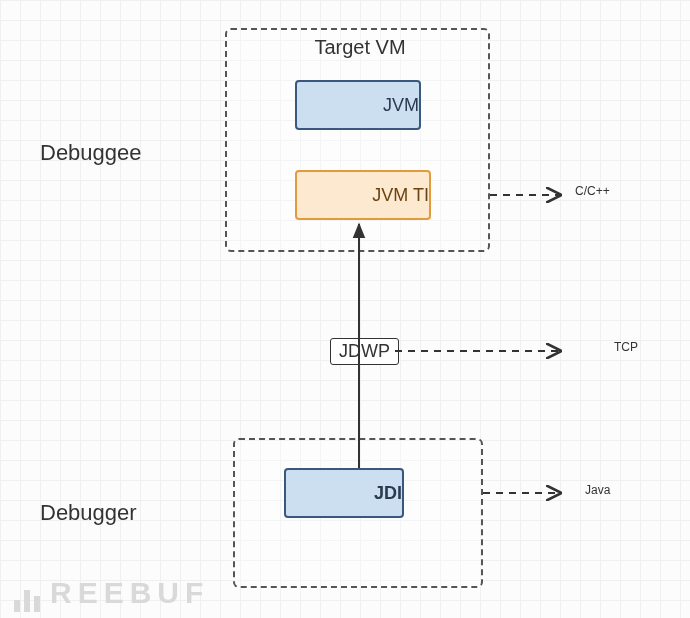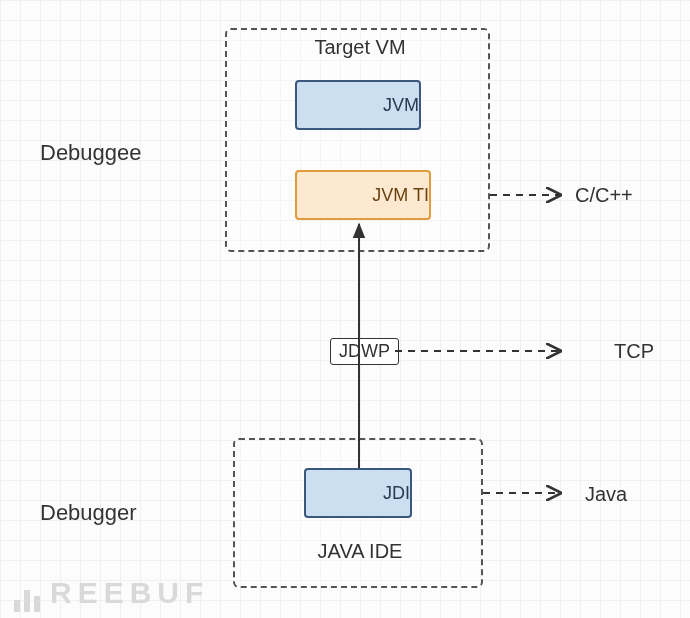--- a/index.html
+++ b/index.html
@@ -15,21 +15,21 @@
       linear-gradient(#eef0f2 1px, transparent 1px),
       linear-gradient(90deg, #eef0f2 1px, transparent 1px);
     background-size: 20px 20px;
   }
   .stage {
     position: absolute;
     inset: 0;
   }
   .label {
     position: absolute;
-    font-size: 20px;
+    font-size: 12px;
     color: #333;
     white-space: nowrap;
   }
   .box-title {
     position: absolute;
     font-size: 20px;
     color: #333;
     white-space: nowrap;
     text-align: center;
   }
@@ -113,25 +113,24 @@
   <div class="solid-box blue-box" style="left:295px; top:80px; width:126px; height:50px;">
     <span>JVM</span>
   </div>
 
   <div class="solid-box orange-box" style="left:295px; top:170px; width:136px; height:50px;">
     <span>JVM TI</span>
   </div>
 
   <div class="dashed-box" style="left:233px; top:438px; width:250px; height:150px;"></div>
 
-  <div class="solid-box blue-box" style="left:304px; top:468px; width:108px; height:50px;">
+  <div class="solid-box blue-box" style="left:284px; top:468px; width:120px; height:50px;font-weight:bold;">
     <span>JDI</span>
   </div>
 
-  <div class="box-title" style="left:300px; top:540px; width:120px;">JAVA IDE</div>
 
   <div class="white-chip" style="left:330px; top:338px;">
     <span>JDWP</span>
   </div>
 
   <div class="label" style="left:575px; top:184px;">C/C++</div>
   <div class="label" style="left:578px; top:340px;margin-left:36px;">TCP</div>
   <div class="label" style="left:585px; top:483px;">Java</div>
 
   <svg class="arrows">

